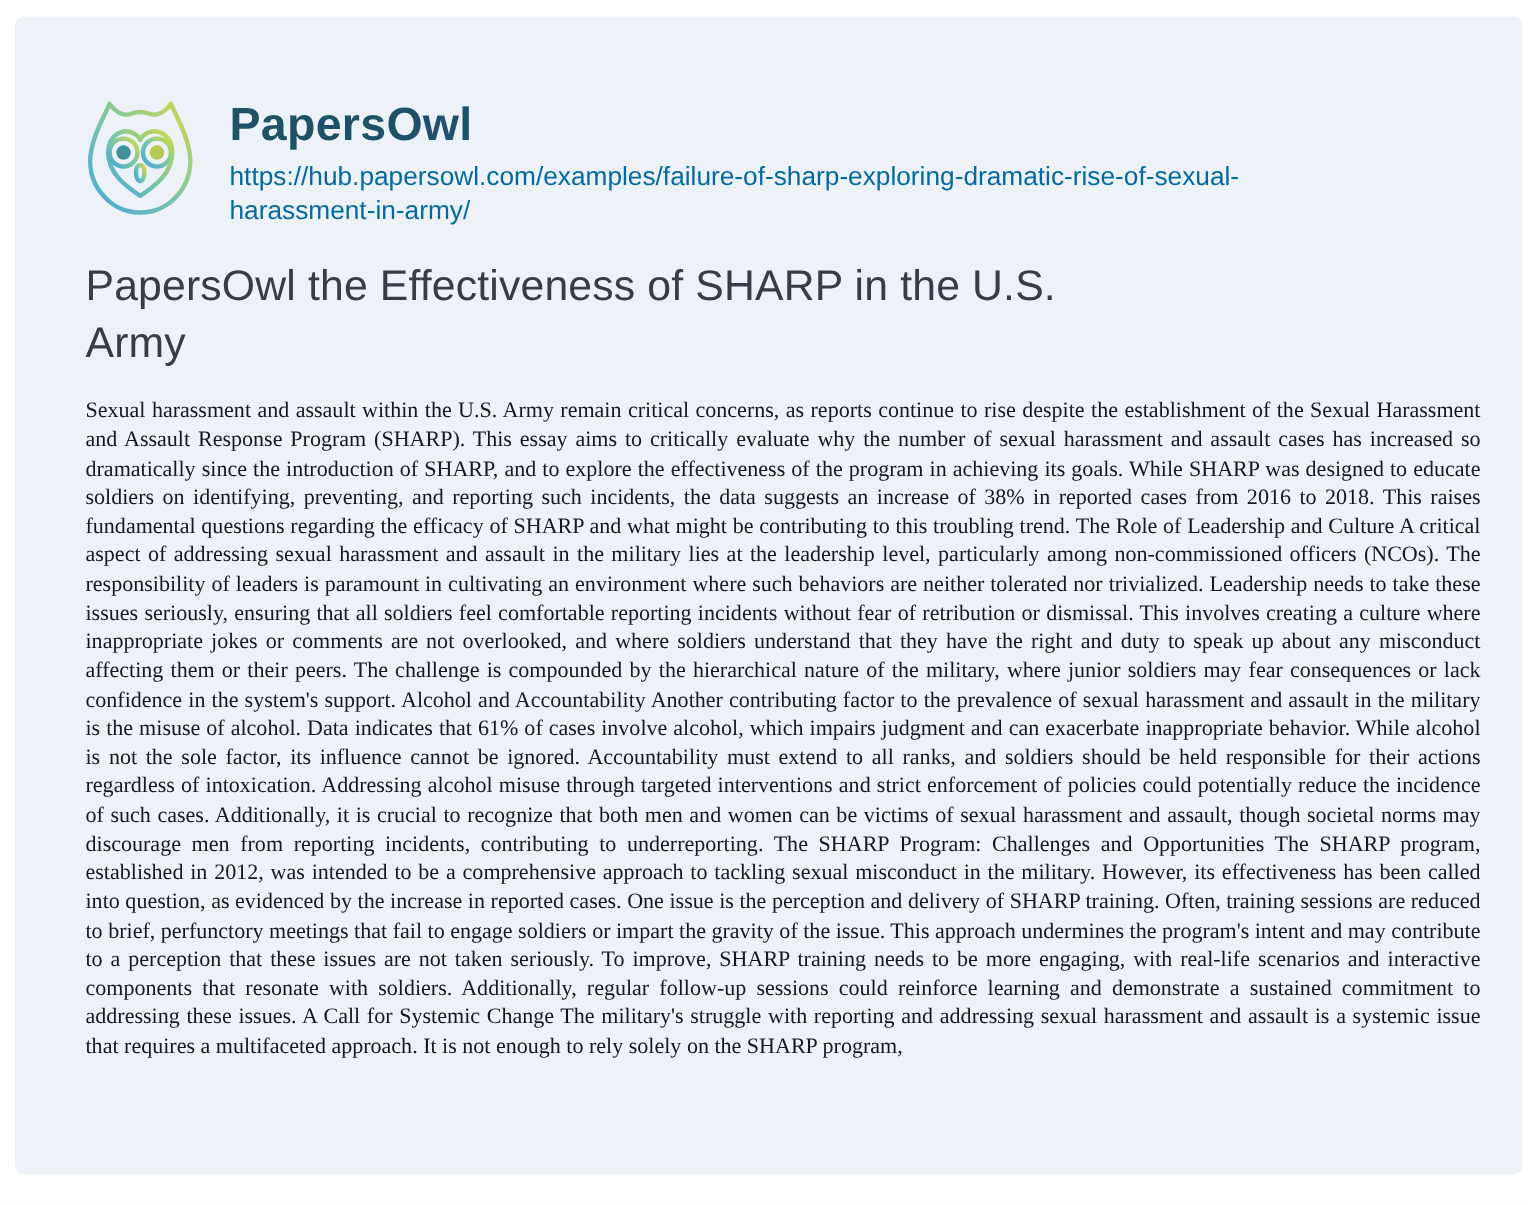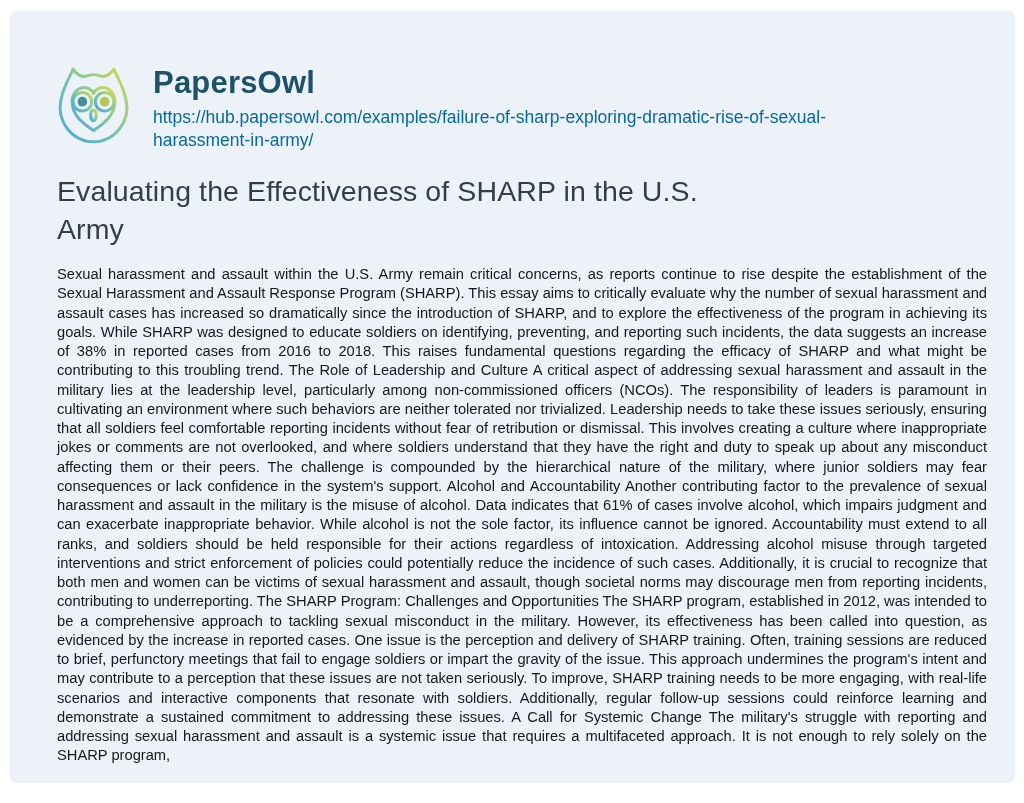--- a/index.html
+++ b/index.html
@@ -71,21 +71,21 @@
     font-size: 28.5px;
     line-height: 38px;
     font-weight: 400;
     color: #333e49;
     letter-spacing: 0.1px;
     font-family: "Liberation Sans", sans-serif;
   }
   .doc-body {
     margin: 17px 0 0 10px;
     width: 930px;
-    font-family: Liberation Sans, sans-serif;
+    font-family: Liberation Serif, serif;
     font-size: 14.7px;
     line-height: 19.25px;
     color: #15181d;
     text-align: justify;
   }
 </style>
 </head>
 <body>
 
 <div class="page">
@@ -111,18 +111,18 @@
           <circle cx="38" cy="47" r="5.2" fill="#41919b"></circle>
           <circle cx="62" cy="47" r="5.2" fill="#b4c853"></circle>
         </svg>
       </div>
       <div class="header-text">
         <h1 class="brand">PapersOwl</h1>
         <a class="url" href="#">https://hub.papersowl.com/examples/failure-of-sharp-exploring-dramatic-rise-of-sexual-harassment-in-army/</a>
       </div>
     </div>
 
-    <h2 class="doc-title">Evaluating the Effectiveness of SHARP in the U.S. Army</h2>
+    <h2 class="doc-title">PapersOwl the Effectiveness of SHARP in the U.S. Army</h2>
 
     <p class="doc-body">Sexual harassment and assault within the U.S. Army remain critical concerns, as reports continue to rise despite the establishment of the Sexual Harassment and Assault Response Program (SHARP). This essay aims to critically evaluate why the number of sexual harassment and assault cases has increased so dramatically since the introduction of SHARP, and to explore the effectiveness of the program in achieving its goals. While SHARP was designed to educate soldiers on identifying, preventing, and reporting such incidents, the data suggests an increase of 38% in reported cases from 2016 to 2018. This raises fundamental questions regarding the efficacy of SHARP and what might be contributing to this troubling trend. The Role of Leadership and Culture A critical aspect of addressing sexual harassment and assault in the military lies at the leadership level, particularly among non-commissioned officers (NCOs). The responsibility of leaders is paramount in cultivating an environment where such behaviors are neither tolerated nor trivialized. Leadership needs to take these issues seriously, ensuring that all soldiers feel comfortable reporting incidents without fear of retribution or dismissal. This involves creating a culture where inappropriate jokes or comments are not overlooked, and where soldiers understand that they have the right and duty to speak up about any misconduct affecting them or their peers. The challenge is compounded by the hierarchical nature of the military, where junior soldiers may fear consequences or lack confidence in the system's support. Alcohol and Accountability Another contributing factor to the prevalence of sexual harassment and assault in the military is the misuse of alcohol. Data indicates that 61% of cases involve alcohol, which impairs judgment and can exacerbate inappropriate behavior. While alcohol is not the sole factor, its influence cannot be ignored. Accountability must extend to all ranks, and soldiers should be held responsible for their actions regardless of intoxication. Addressing alcohol misuse through targeted interventions and strict enforcement of policies could potentially reduce the incidence of such cases. Additionally, it is crucial to recognize that both men and women can be victims of sexual harassment and assault, though societal norms may discourage men from reporting incidents, contributing to underreporting. The SHARP Program: Challenges and Opportunities The SHARP program, established in 2012, was intended to be a comprehensive approach to tackling sexual misconduct in the military. However, its effectiveness has been called into question, as evidenced by the increase in reported cases. One issue is the perception and delivery of SHARP training. Often, training sessions are reduced to brief, perfunctory meetings that fail to engage soldiers or impart the gravity of the issue. This approach undermines the program's intent and may contribute to a perception that these issues are not taken seriously. To improve, SHARP training needs to be more engaging, with real-life scenarios and interactive components that resonate with soldiers. Additionally, regular follow-up sessions could reinforce learning and demonstrate a sustained commitment to addressing these issues. A Call for Systemic Change The military's struggle with reporting and addressing sexual harassment and assault is a systemic issue that requires a multifaceted approach. It is not enough to rely solely on the SHARP program,</p>
 
   </div>
 </div>
 
 </body></html>

